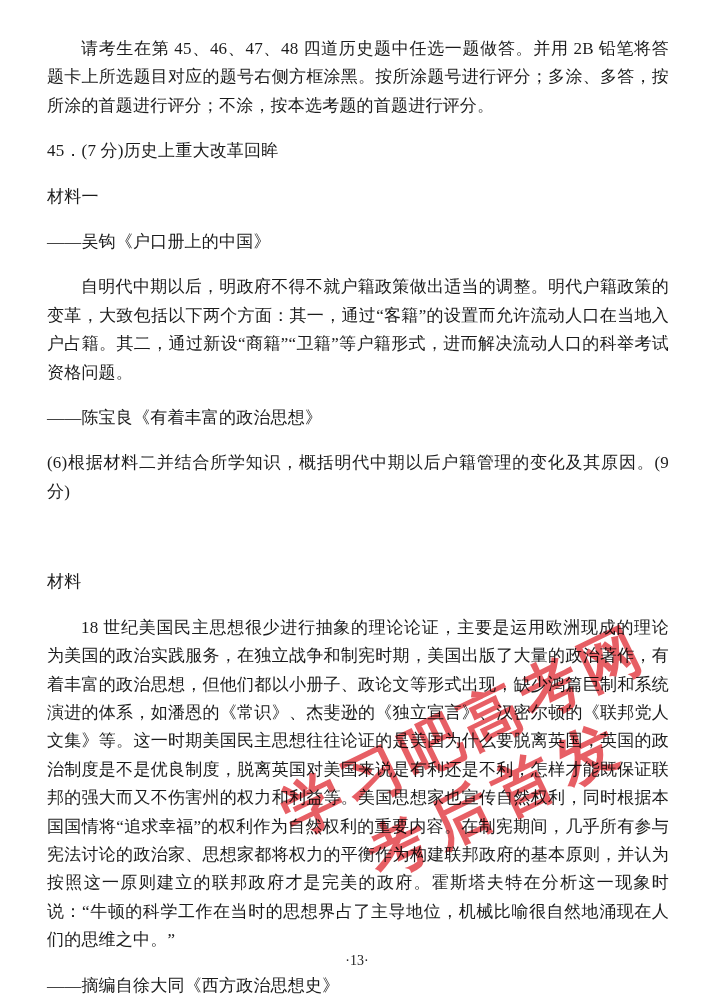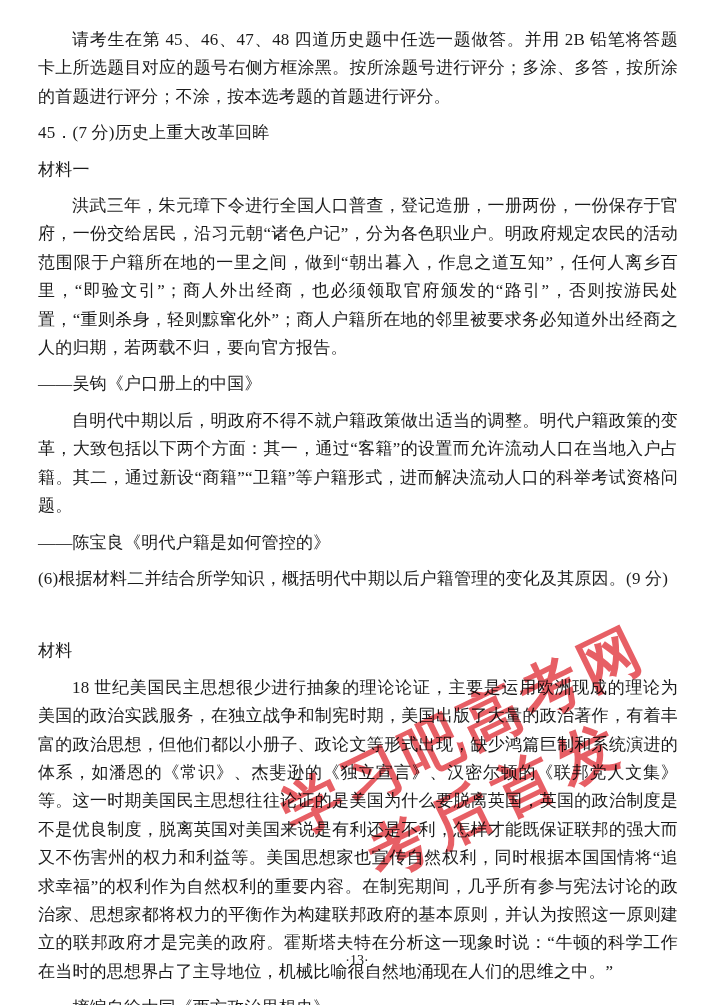--- a/index.html
+++ b/index.html
@@ -13,21 +13,21 @@
     position: relative;
     width: 714px; height: 1005px;
     overflow: hidden;
     background: #ffffff;
   }
   .content {
     position: absolute;
     left: 30px; right: 28px; top: 18px;
   }
   .content p {
-    margin: 8px;
+    margin: 17px;
     font-size: 17px;
     line-height: 28.4px;
     text-align: justify;
     text-justify: inter-ideograph;
     letter-spacing: 0.2px;
   }
   .indent { text-indent: 2em; }
   .right  { text-align: center; }
   .spacer { height: 28px; }
   .footer {
@@ -65,24 +65,23 @@
 </style>
 </head>
 <body>
 
 <div class="page">
 
   <div class="content">
     <p class="indent">请考生在第 45、46、47、48 四道历史题中任选一题做答。并用 2B 铅笔将答题卡上所选题目对应的题号右侧方框涂黑。按所涂题号进行评分；多涂、多答，按所涂的首题进行评分；不涂，按本选考题的首题进行评分。</p>
     <p class="flush">45．(7 分)历史上重大改革回眸</p>
     <p class="flush">材料一</p>
-    <p class="indent">洪武三年，朱元璋下令进行全国人口普查，登记造册，一册两份，一份保存于官府，一份交给居民，沿习元朝“诸色户记”，分为各色职业户。明政府规定农民的活动范围限于户籍所在地的一里之间，做到“朝出暮入，作息之道互知”，任何人离乡百里，“即验文引”；商人外出经商，也必须领取官府颁发的“路引”，否则按游民处置，“重则杀身，轻则黥窜化外”；商人户籍所在地的邻里被要求务必知道外出经商之人的归期，若两载不归，要向官方报告。</p>
     <p class="right">——吴钩《户口册上的中国》</p>
     <p class="indent">自明代中期以后，明政府不得不就户籍政策做出适当的调整。明代户籍政策的变革，大致包括以下两个方面：其一，通过“客籍”的设置而允许流动人口在当地入户占籍。其二，通过新设“商籍”“卫籍”等户籍形式，进而解决流动人口的科举考试资格问题。</p>
-    <p class="right">——陈宝良《明代户籍是如何管控的》</p>
+    <p class="right">——陈宝良《有着丰富的政治思想》</p>
     <p class="flush">(6)根据材料二并结合所学知识，概括明代中期以后户籍管理的变化及其原因。(9 分)</p>
     <div class="spacer"></div>
     <p class="flush">材料</p>
     <p class="indent">18 世纪美国民主思想很少进行抽象的理论论证，主要是运用欧洲现成的理论为美国的政治实践服务，在独立战争和制宪时期，美国出版了大量的政治著作，有着丰富的政治思想，但他们都以小册子、政论文等形式出现，缺少鸿篇巨制和系统演进的体系，如潘恩的《常识》、杰斐逊的《独立宣言》、汉密尔顿的《联邦党人文集》等。这一时期美国民主思想往往论证的是美国为什么要脱离英国，英国的政治制度是不是优良制度，脱离英国对美国来说是有利还是不利，怎样才能既保证联邦的强大而又不伤害州的权力和利益等。美国思想家也宣传自然权利，同时根据本国国情将“追求幸福”的权利作为自然权利的重要内容。在制宪期间，几乎所有参与宪法讨论的政治家、思想家都将权力的平衡作为构建联邦政府的基本原则，并认为按照这一原则建立的联邦政府才是完美的政府。霍斯塔夫特在分析这一现象时说：“牛顿的科学工作在当时的思想界占了主导地位，机械比喻很自然地涌现在人们的思维之中。”</p>
     <p class="right">——摘编自徐大同《西方政治思想史》</p>
 
   </div>
 
   <div class="watermark" style="color: rgb(226, 59, 67);">
     <div class="wm-line1">学习吧高考网</div>

